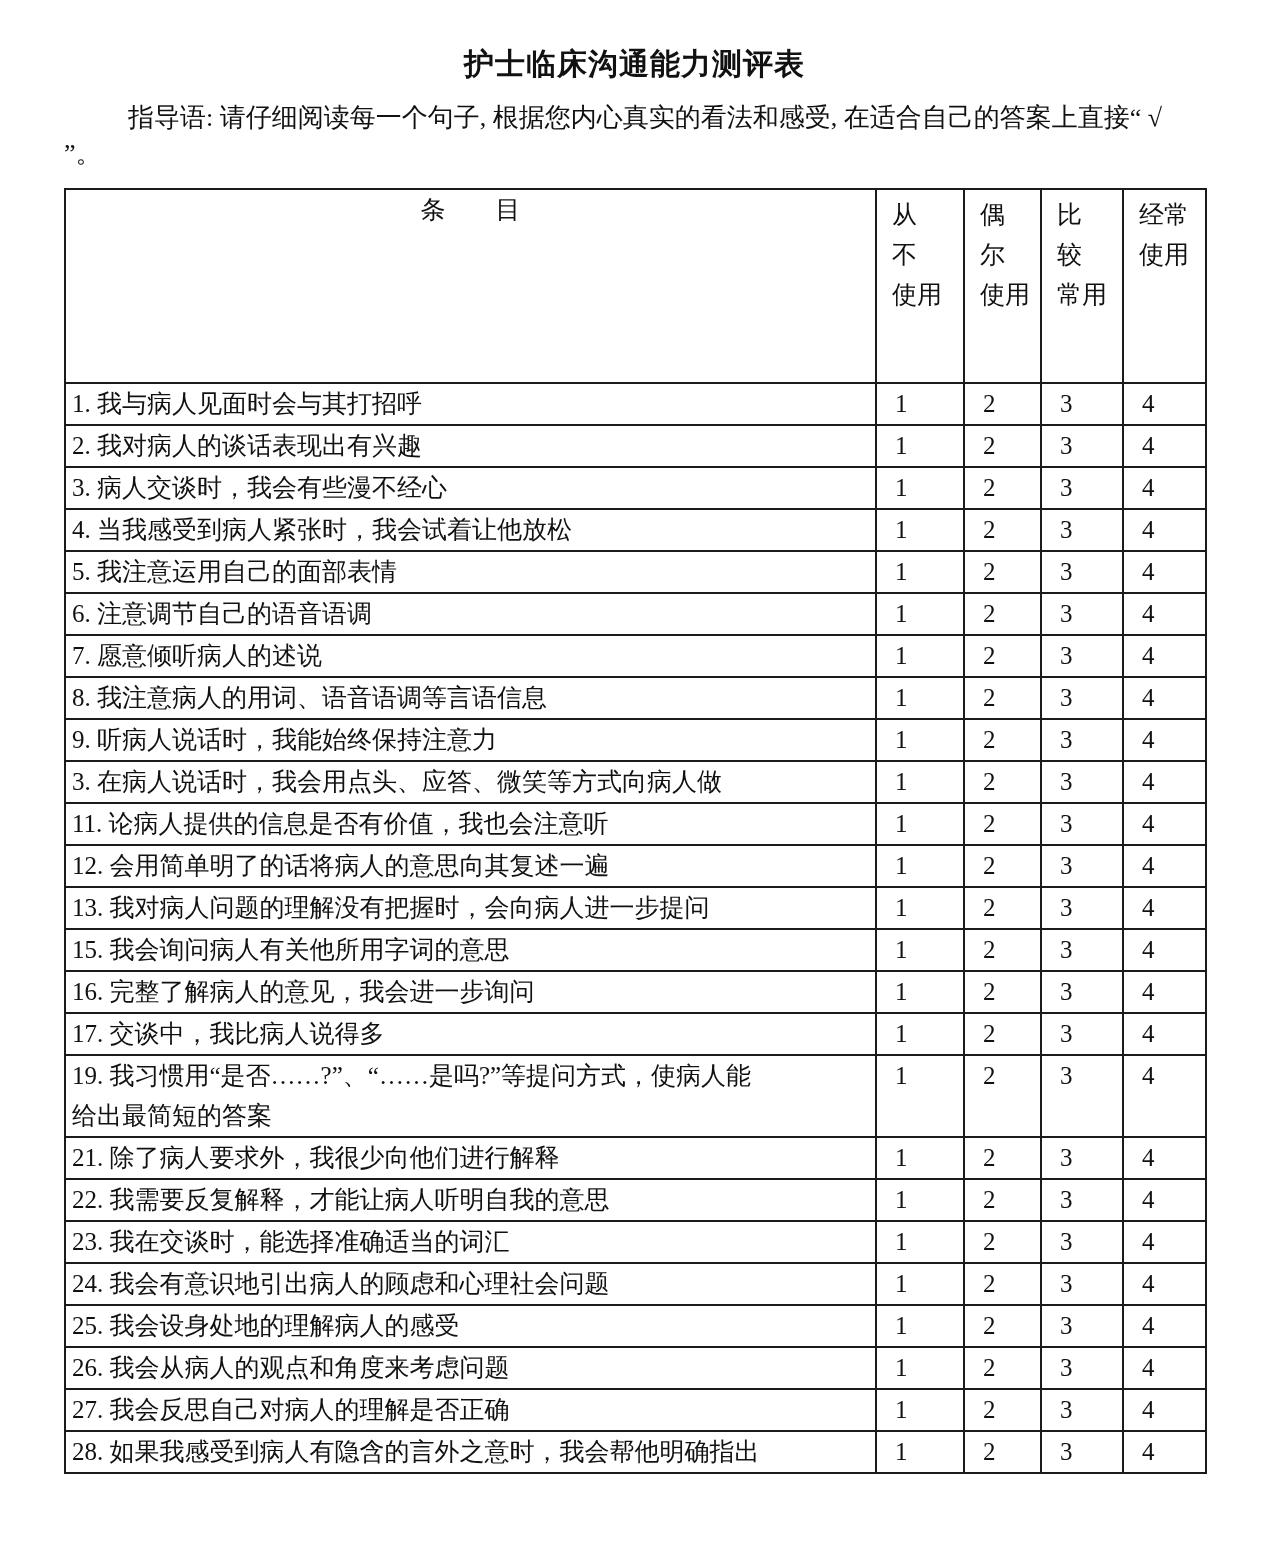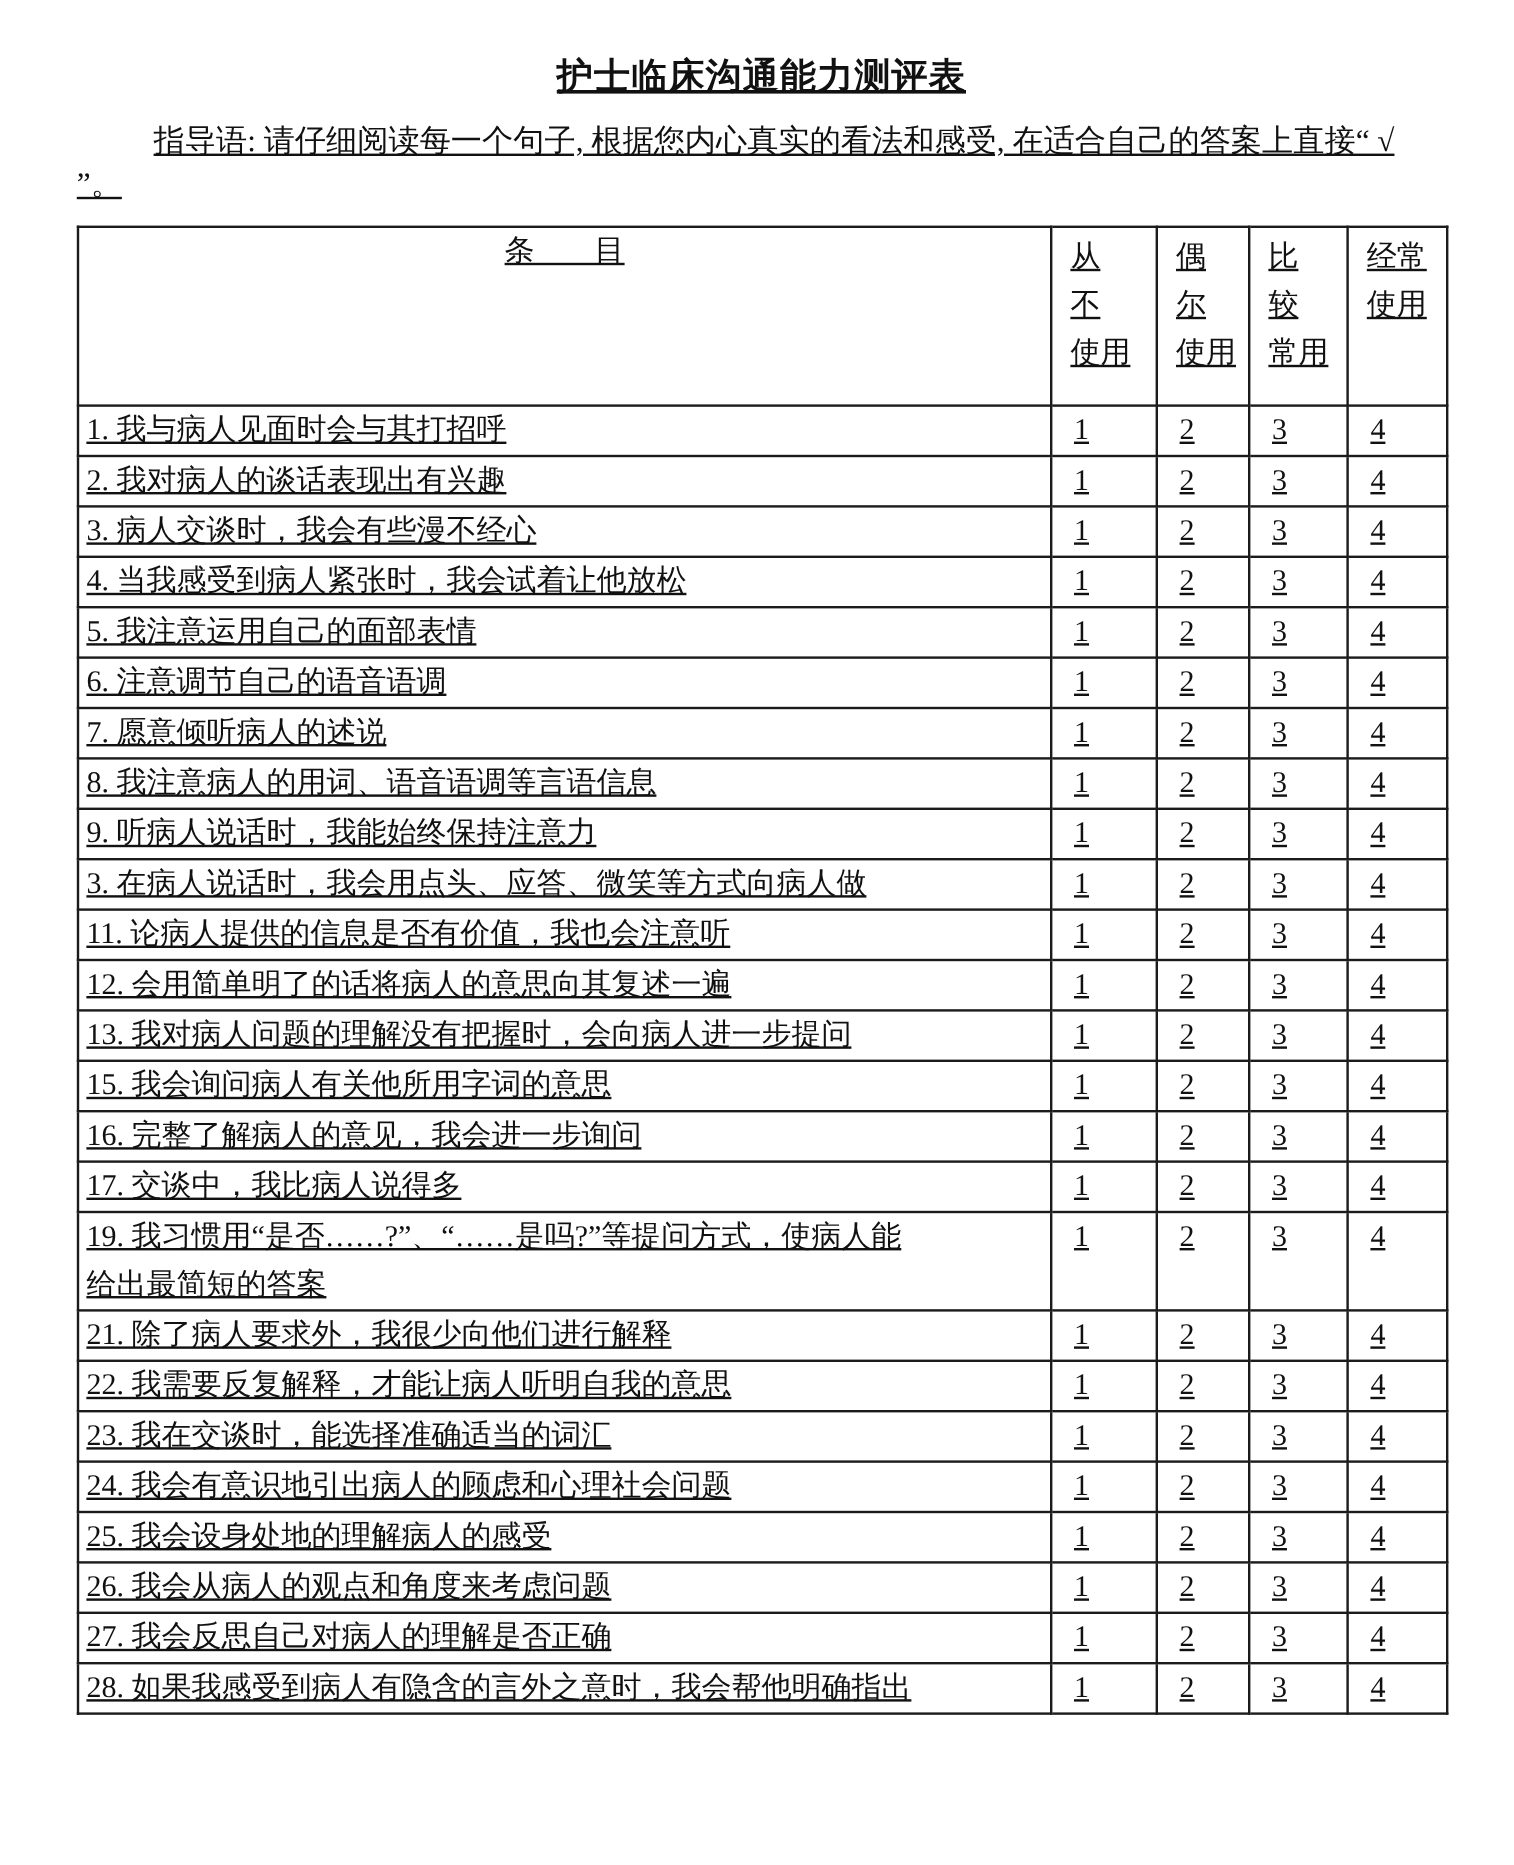--- a/index.html
+++ b/index.html
@@ -12,21 +12,20 @@
     width: 1262px;
     height: 1554px;
     font-family: "Liberation Serif", "DejaVu Serif", serif;
     color: #111111;
     overflow: hidden;
   }
   .page {
     width: 1262px;
     height: 1554px;
     padding: 44px 57px 0 64px;
-    text-decoration: underline;
   }
   .doc-title {
     margin: 0;
     text-align: center;
     font-size: 30px;
     font-weight: bold;
     line-height: 40px;
     letter-spacing: 1px;
   }
   .instruction {
@@ -43,21 +42,21 @@
   table.survey th,
   table.survey td {
     border: 2px solid #1b1b1b;
     font-weight: normal;
     font-size: 25px;
     line-height: 40px;
     vertical-align: top;
     overflow: hidden;
   }
   th.item-header-cell {
-    height: 149px;
+    height: 194px;
     vertical-align: bottom;
     text-align: center;
     padding: 0 4px 15px 4px;
   }
   th.rating-header-cell {
     vertical-align: top;
     text-align: left;
     padding: 5px 2px 0 15px;
     white-space: pre-line;
   }

